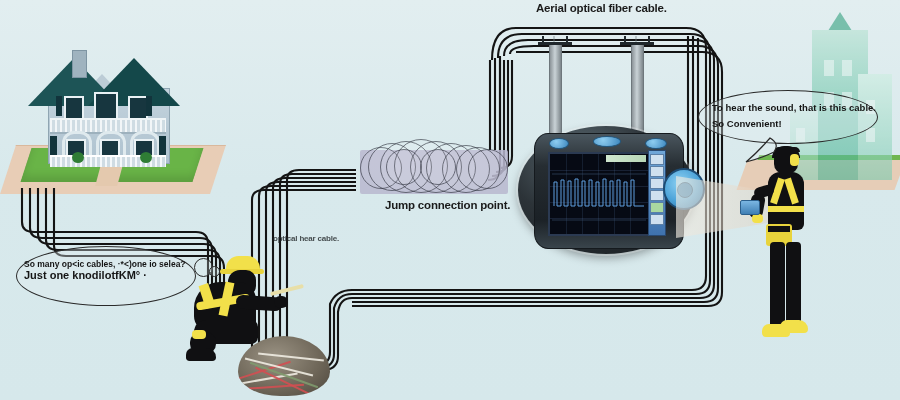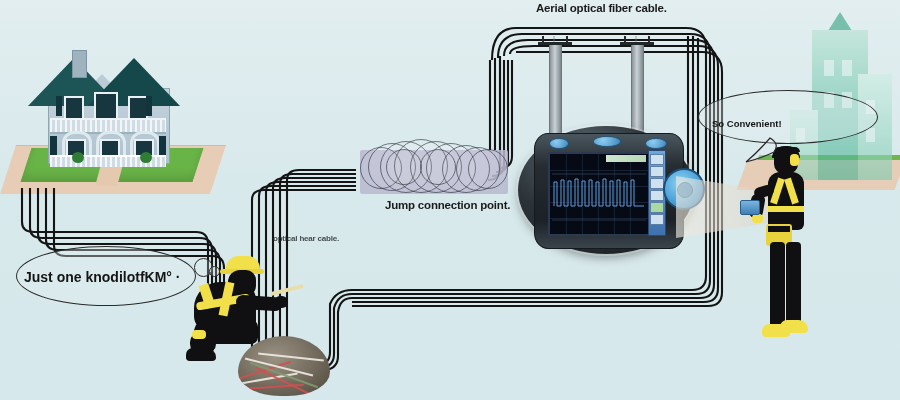--- a/index.html
+++ b/index.html
@@ -391,23 +391,25 @@
     <div class="blk" style="left:30px;top:94px;width:15px;height:86px;border-radius:4px;"></div>
     <div class="ylw" style="left:6px;top:176px;width:28px;height:13px;border-radius:7px 9px 4px 4px;"></div>
     <div class="ylw" style="left:24px;top:172px;width:28px;height:13px;border-radius:7px 9px 4px 4px;"></div>
   </div>
 
   <div class="label" style="left:536px;top:2px;font-size:11.5px;">Aerial optical fiber cable.</div>
   <div class="label" style="left:385px;top:199px;font-size:11.5px;">Jump connection point.</div>
   <div class="label" style="left:273px;top:234px;font-size:8px;color:#23282a;opacity:.82;">optical hear cable.</div>
 
   <div class="bubble" style="left:16px;top:246px;width:178px;height:58px;"></div>
-  <div class="bubble-txt" style="left:24px;top:269px;font-size:14px;">Just one knodilotfKM° ·</div>
+  <div class="bubble-txt" style="left:24px;top:259px;font-size:8.5px;">So many op&lt;ic cables, ·*&lt;)one io selea?</div>
+  <div class="bubble-txt" style="left:24px;top:269px;font-size:11px;">Just one knodilotfKM° ·</div>
   <div class="tailcircle" style="left:194px;top:258px;width:17px;height:17px;"></div>
   <div class="tailcircle" style="left:209px;top:266px;width:9px;height:9px;"></div>
 
   <div class="bubble" style="left:698px;top:90px;width:178px;height:52px;"></div>
+  <div class="bubble-txt" style="left:712px;top:102px;font-size:9.5px;">To hear the sound, that is this cable.</div>
   <div class="bubble-txt" style="left:712px;top:118px;font-size:9.5px;">So Convenient!</div>
   <svg class="bubble-tail" style="left:740px;top:136px;width:60px;height:36px;" viewBox="0 0 60 36">
     <path d="M30,2 Q18,16 6,26 Q22,22 34,16 Q40,8 30,2Z" fill="rgba(225,238,240,.35)" stroke="#2a2a2a" stroke-width="1.2"></path>
   </svg>
 
 </div>
 
 </body></html>

